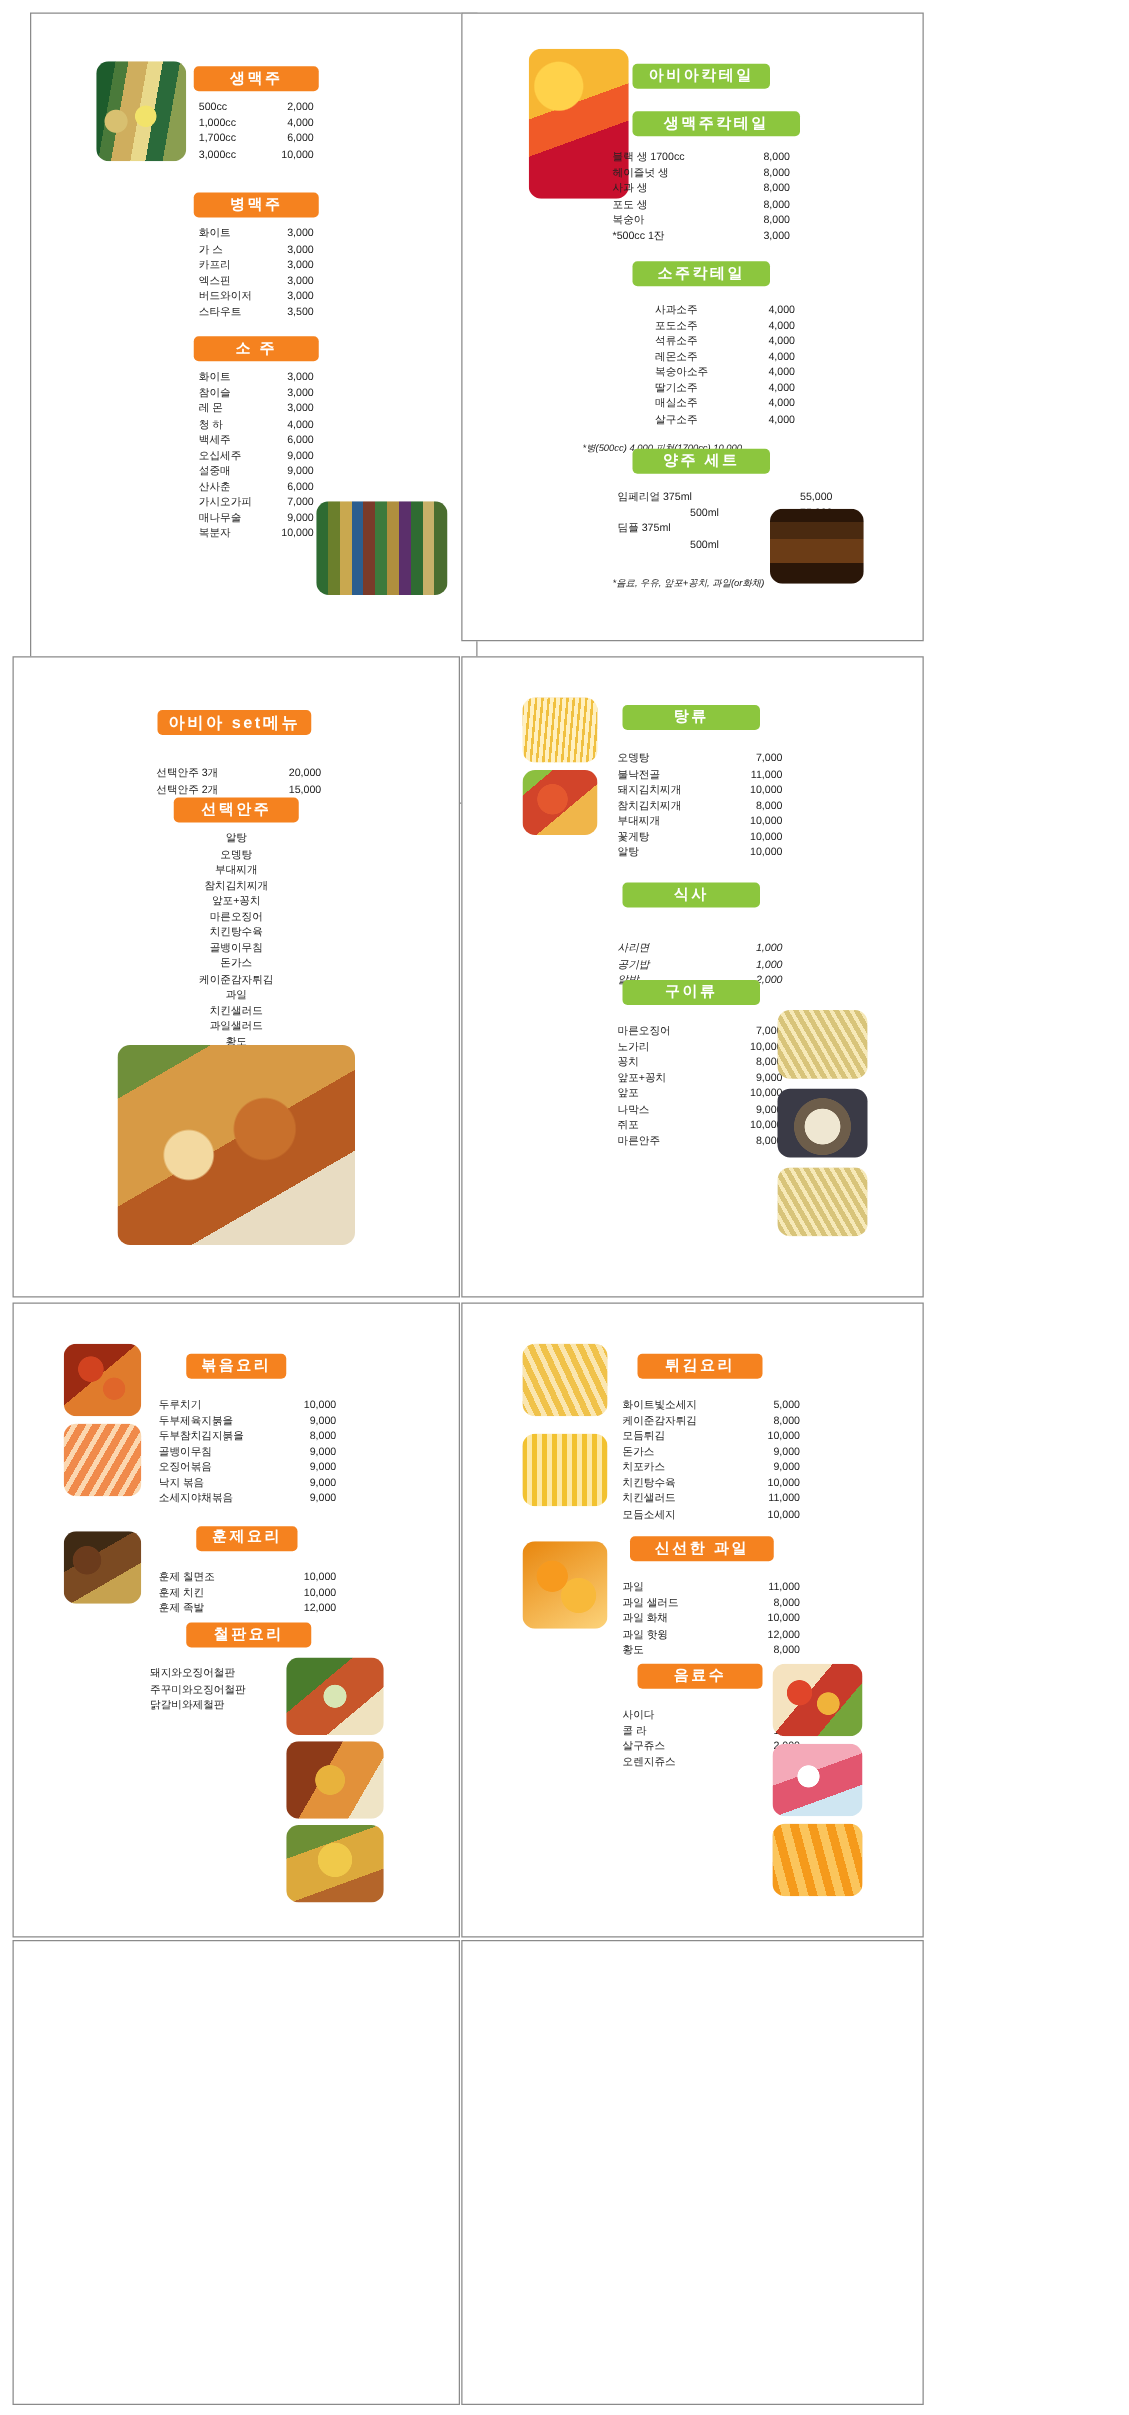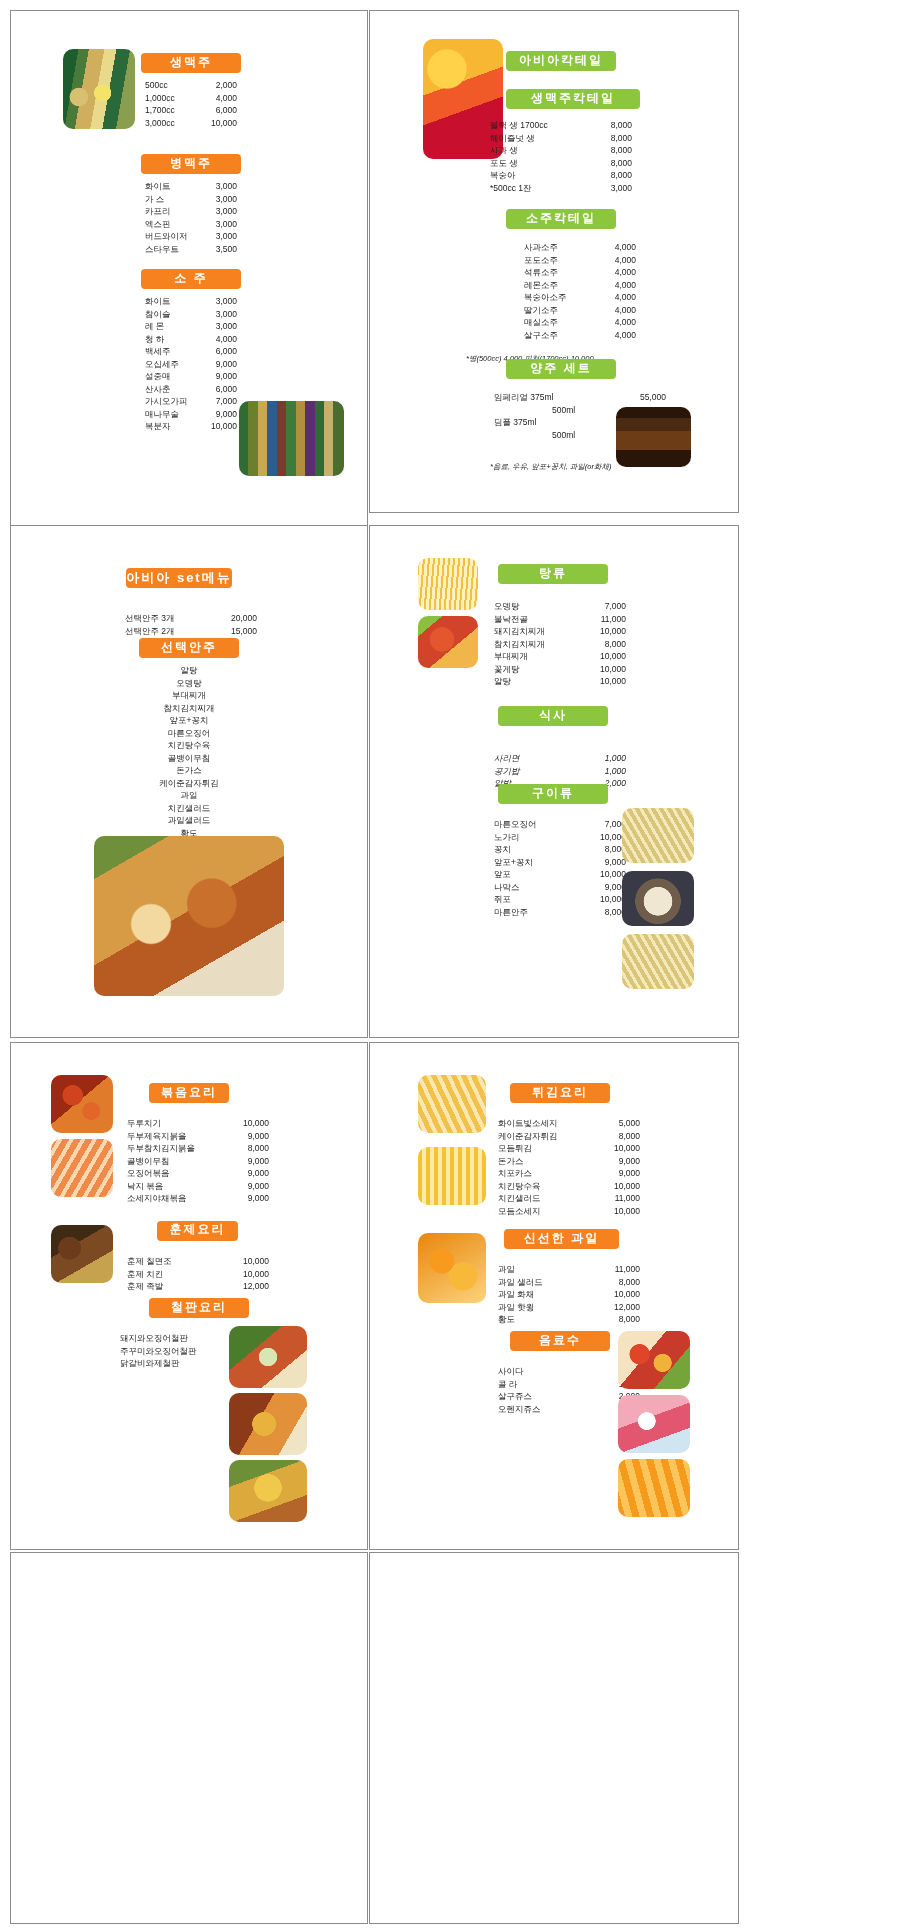--- a/index.html
+++ b/index.html
@@ -21,21 +21,21 @@
     height: 1932px;
   }
   .page {
     position: absolute;
     background: #fff;
     border: 1px solid #8a8a8a;
     box-sizing: border-box;
     overflow: hidden;
   }
   
-  .p1 { left: 10px;  top: 10px;   width: 358px; height: 633px; }
+  .p1 { left: 24px;  top: 10px;   width: 358px; height: 633px; }
   .p2 { left: 369px; top: 10px;   width: 370px; height: 503px; }
   .p3 { left: 10px;  top: 525px;  width: 358px; height: 513px; }
   .p4 { left: 369px; top: 525px;  width: 370px; height: 513px; }
   .p5 { left: 10px;  top: 1042px; width: 358px; height: 508px; }
   .p6 { left: 369px; top: 1042px; width: 370px; height: 508px; }
   .p7 { left: 10px;  top: 1552px; width: 358px; height: 372px; }
   .p8 { left: 369px; top: 1552px; width: 370px; height: 372px; }
 
   .hdr {
     text-align: center;
@@ -421,21 +421,21 @@
             <span class="pr">75,000</span>
           </li>
       </ul>
       <div class="note">*음료, 우유, 앞포+꽁치, 과일(or화채)</div>
     </div>
 
     <div class="photo ph-dimple" style="left:246px; top:396px; width:75px; height:60px;"></div>
   </div>
 
   <div class="page p3">
-    <div class="blk" style="left:115px; top:42px; width:106px;">
+    <div class="blk" style="left:115px; top:42px; width:123px;">
       <div class="hdr hdr-orange" style="font-size:13px;">아비아 set메뉴</div>
     </div>
     <div class="blk" style="left:110px; top:80px; width:140px;">
       <ul class="menu-list">
         <li>
             <span class="nm">선택안주 3개</span>
             <span class="pr">20,000</span>
           </li>
         <li>
             <span class="nm">선택안주 2개</span>

